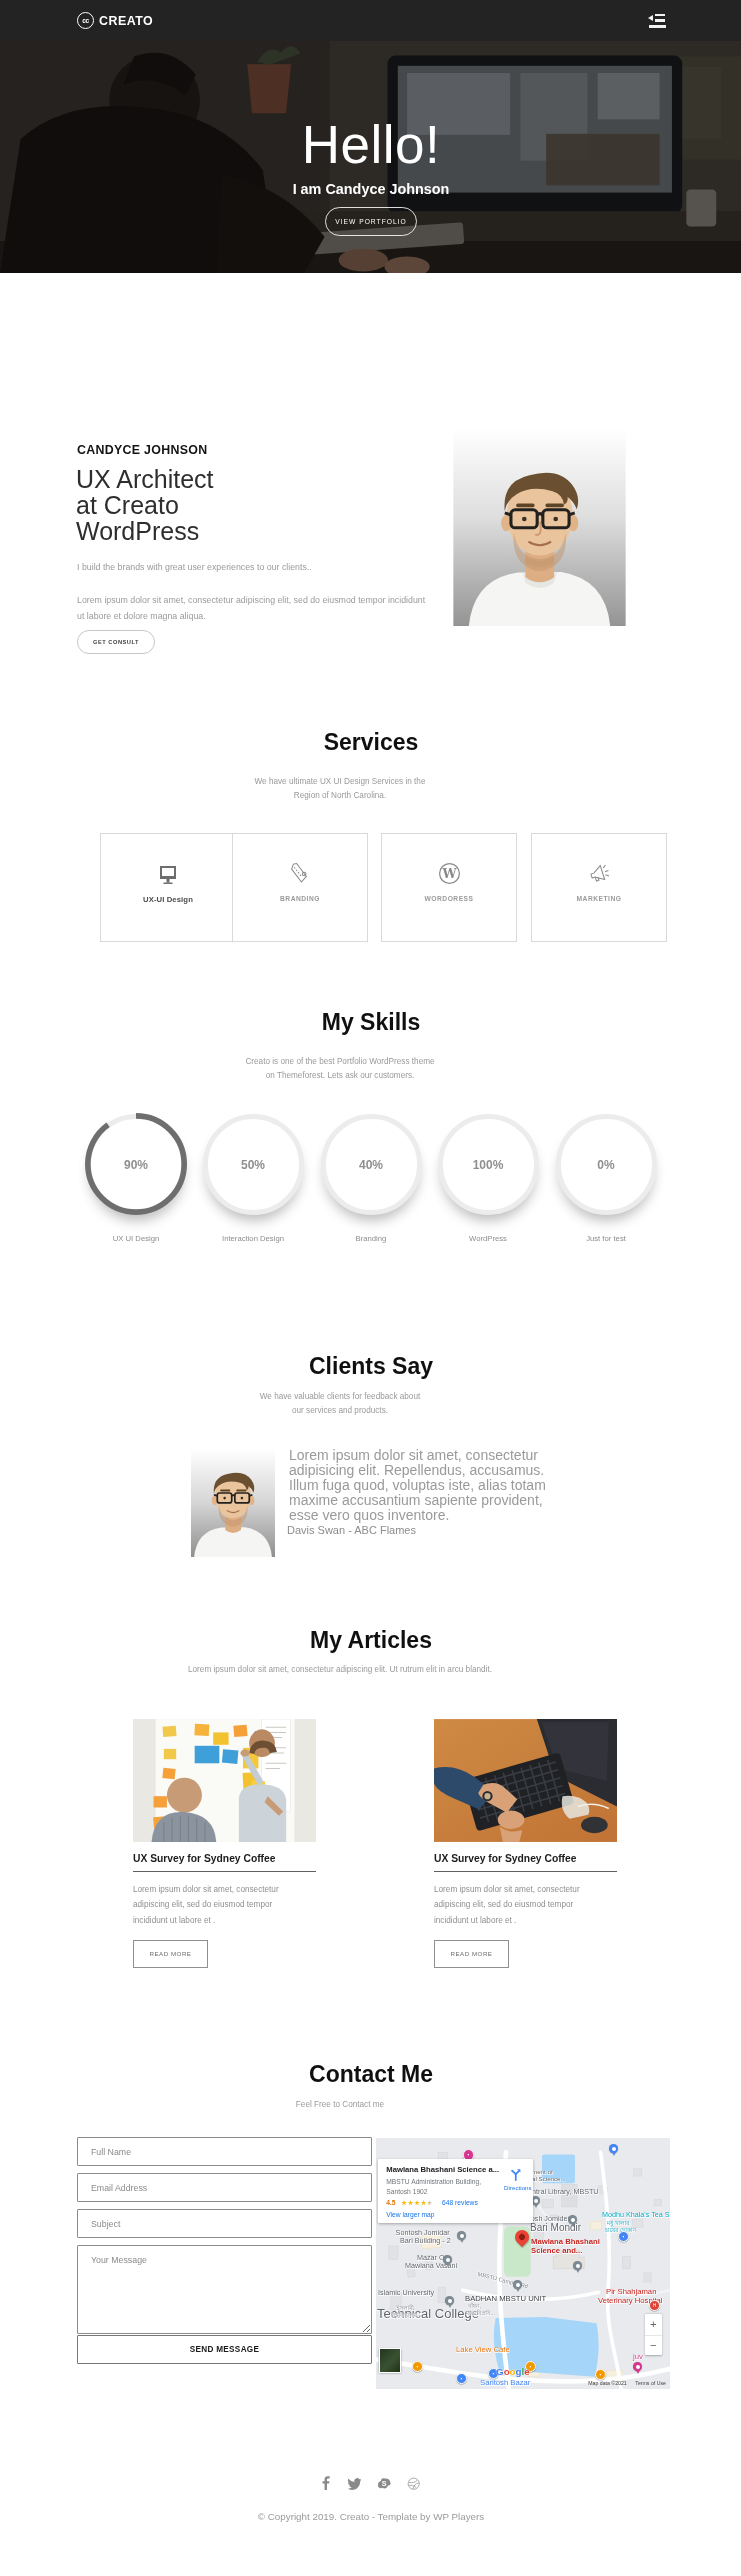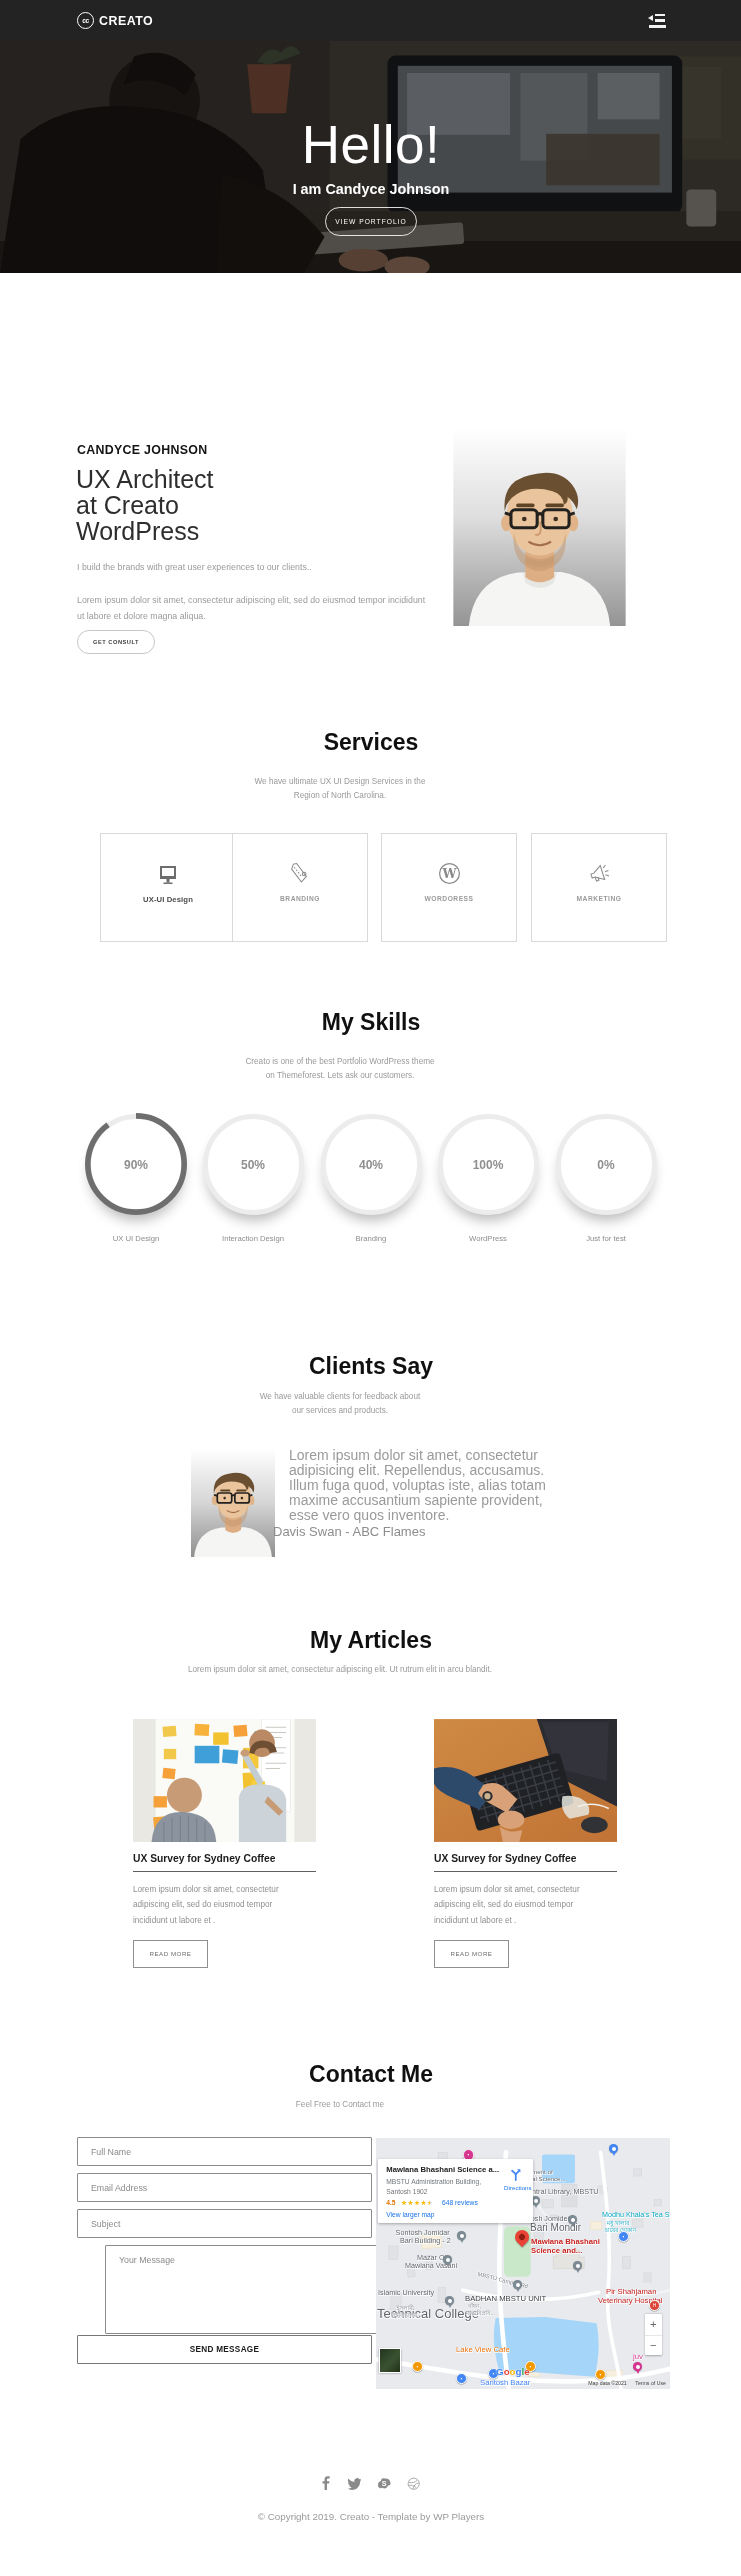--- a/index.html
+++ b/index.html
@@ -44,34 +44,34 @@
   
   .skill{position:absolute;top:1114px;width:102px;}
   .skill-ring{position:relative;width:91px;height:91px;border:5.7px solid #ececec;border-radius:50%;background:#fff;box-shadow:0 9.3px 12.4px -4.1px rgba(0,0,0,.28);margin:0 auto;}
   .skill-ring svg{position:absolute;left:-5.7px;top:-5.7px;}
   .skill-pct{position:absolute;left:0;top:0;width:91px;height:91px;display:flex;align-items:center;justify-content:center;font-size:12px;font-weight:700;color:#8f8f8f;}
   .skill-label{position:absolute;top:1234px;width:102px;text-align:center;font-size:7.7px;color:#8d8d8d;}
 
   
   .client-photo{position:absolute;left:191px;top:1448px;width:84px;height:109px;overflow:hidden;}
   .client-quote{position:absolute;left:289px;top:1448px;width:264px;font-size:14px;color:#9a9a9a;line-height:15px;}
-  .client-attrib{position:absolute;left:273px;top:1524px;font-size:13px;color:#8d8d8d;}
+  .client-attrib{position:absolute;left:287px;top:1524px;font-size:11px;color:#8d8d8d;}
 
   
   .post{position:absolute;top:1719px;width:183px;}
   .post-img{width:183px;height:123px;overflow:hidden;}
   .post-title{margin-top:11.3px;font-size:10.3px;font-weight:700;color:#1c1c1c;}
   .post-divider{margin-top:7.2px;width:183px;height:1px;background:#5f5f5f;}
   .post-excerpt{margin-top:9.3px;width:175px;font-size:8.2px;color:#8f8f8f;line-height:15.5px;}
   .post-cta{margin-top:11.3px;width:75px;height:28px;border:0.5px solid #8f8f8f;background:#fff;color:#6e6e6e;font-size:6.2px;letter-spacing:0.5px;display:flex;align-items:center;justify-content:center;cursor:pointer;}
 
   
   .field{position:absolute;left:77px;width:295px;height:29px;border:0.5px solid #8b8b8b;border-radius:1px;background:#fff;font-family:"Liberation Sans",sans-serif;font-size:8.8px;color:#333;padding:0 0 0 13px;box-sizing:border-box;outline:none;}
   .field::placeholder{color:#8a8a8a;opacity:1;}
-  textarea.field{height:89px;padding-top:9.3px;resize:both;margin-left:28px;}
+  textarea.field{height:89px;padding-top:9.3px;resize:both;}
   .send-btn{position:absolute;left:77px;top:2335px;width:295px;height:29px;border:0.5px solid #777;border-radius:1px;background:#fff;font-size:8.2px;font-weight:600;color:#1a1a1a;letter-spacing:0.3px;cursor:pointer;}
 
   
   .map{position:absolute;left:376px;top:2138px;width:294px;height:251px;background:#e8eaed;overflow:hidden;cursor:grab;}
   .map svg.base{position:absolute;left:0;top:0;}
   .map-label{position:absolute;white-space:nowrap;font-size:6.7px;color:#5f6368;text-shadow:-0.5px -0.5px 0 rgba(255,255,255,.85),0.5px -0.5px 0 rgba(255,255,255,.85),-0.5px 0.5px 0 rgba(255,255,255,.85),0.5px 0.5px 0 rgba(255,255,255,.85);z-index:3;}
   .poi{position:absolute;z-index:4;}
   .poi.pin{width:9.3px;height:9.3px;border-radius:50%;background:var(--c);box-shadow:0 0.5px 1px rgba(0,0,0,.4);}
   .poi.pin::before{content:"";position:absolute;inset:2.6px;background:#fff;border-radius:50%;}
   .poi.pin::after{content:"";position:absolute;left:50%;top:7.7px;transform:translateX(-50%);border:2.6px solid transparent;border-top:4.1px solid var(--c);}

